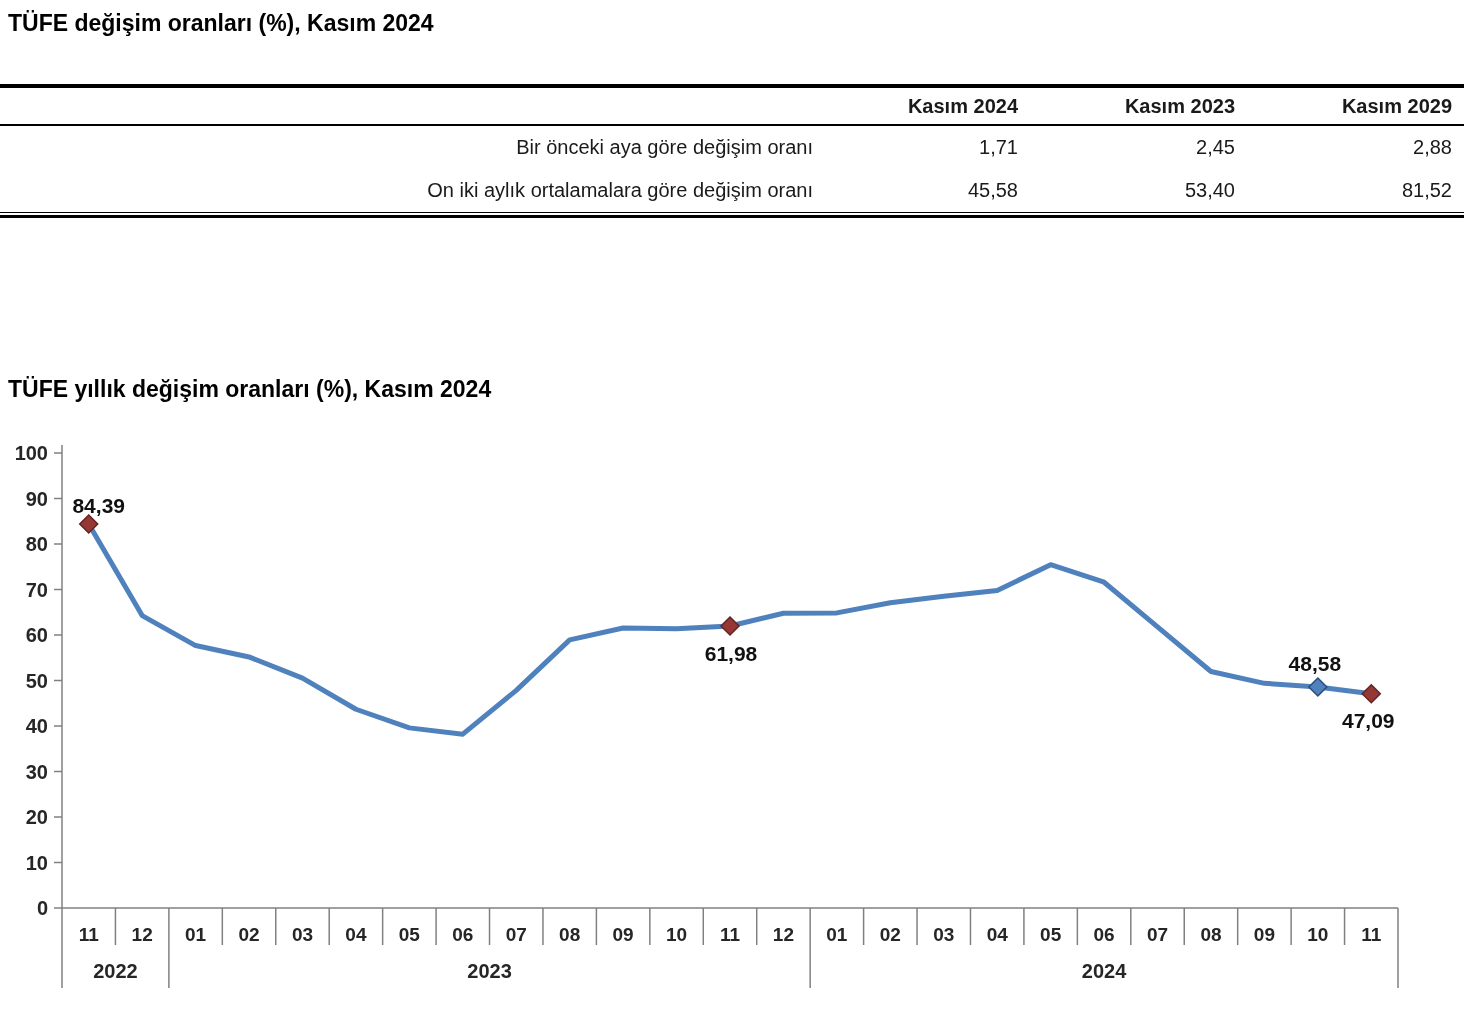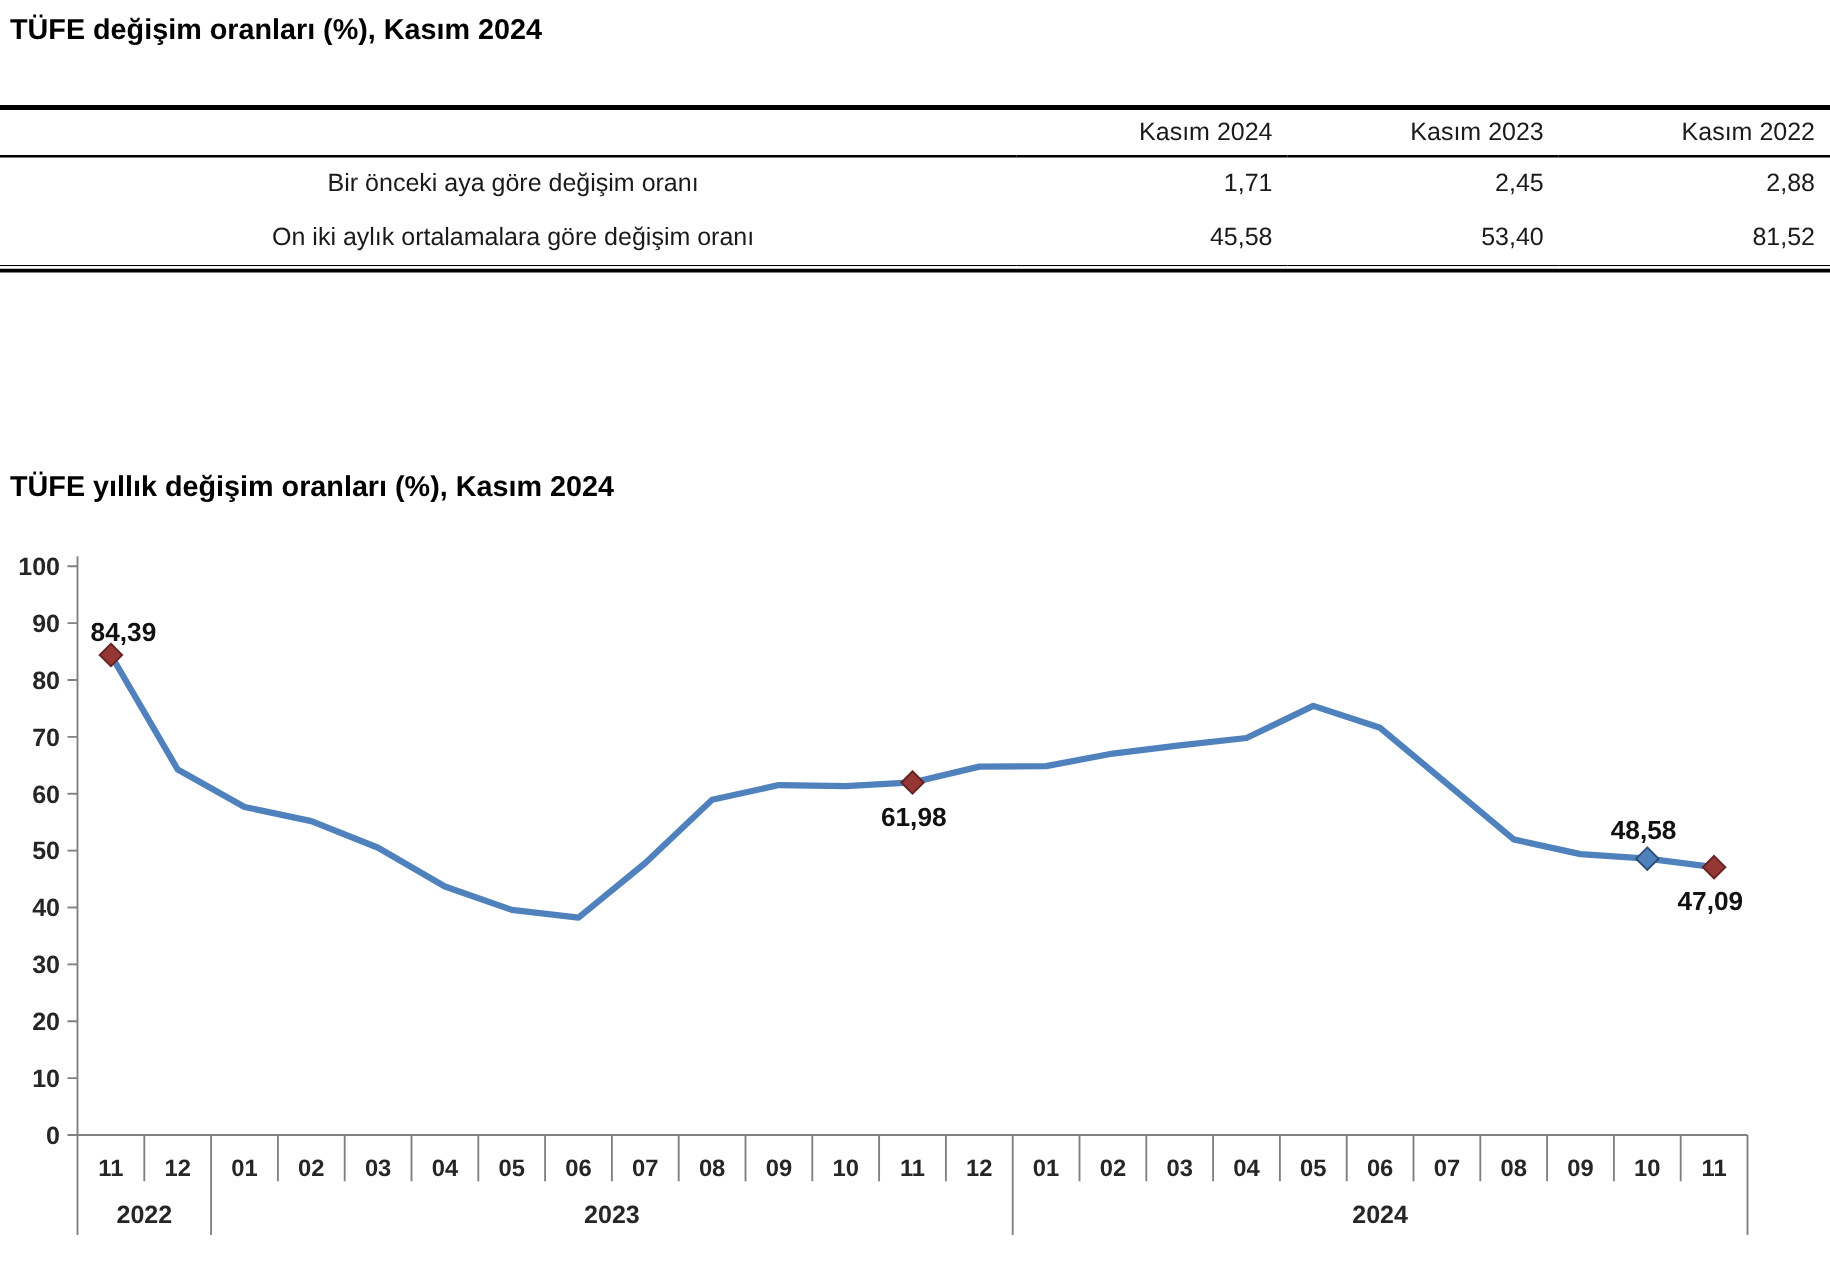--- a/index.html
+++ b/index.html
@@ -3,24 +3,24 @@
 <meta charset="utf-8">
 <style>
   html,body{margin:0;padding:0;background:#fff;}
   body{font-family:"Liberation Sans","DejaVu Sans",sans-serif;color:#1a1a1a;}
   .page{position:relative;width:1464px;height:1030px;background:#fff;overflow:hidden;padding-left:10px;}
   .sec-title{position:absolute;left:8px;margin:0;font-size:23px;font-weight:bold;color:#000;letter-spacing:0;}
   #title-1{top:10px;}
   #title-2{top:376px;}
   .tablewrap{position:absolute;top:84px;left:0;width:1464px;border-top:4px solid #000;}
   table.tbl{width:100%;border-collapse:collapse;font-size:20px;}
-  table.tbl th{font-weight:normal;border-bottom:2px solid #000;padding:7px 0 6px 0;text-align:right;white-space:nowrap;margin-top:27px;}
+  table.tbl th{font-weight:bold;border-bottom:2px solid #000;padding:7px 0 6px 0;text-align:right;white-space:nowrap;margin-top:27px;}
   table.tbl th.num,table.tbl td.num{width:205px;text-align:right;padding-right:12px;}
   table.tbl td{padding:10px 0 10px 0;}
-  table.tbl td.lbl{text-align:center;padding-left:8px;white-space:nowrap;}
+  table.tbl td.lbl{text-align:right;padding-left:8px;white-space:nowrap;}
   table.tbl tbody tr:last-child td{border-bottom:1px solid #000;}
   .dbl-gap{height:2px;background:#fff;}
   .dbl-thick{height:3px;background:#000;}
   svg#chart-svg{position:absolute;top:440px;left:0;}
   svg text{font-family:"Liberation Sans","DejaVu Sans",sans-serif;}
   .ytick-label{font-size:20px;font-weight:bold;fill:#262626;}
   .month-label{font-size:19px;font-weight:bold;fill:#262626;}
   .year-label{font-size:20px;font-weight:bold;fill:#262626;}
   .ann-label{font-size:21px;font-weight:bold;fill:#111;}
 </style>
@@ -31,21 +31,21 @@
 
   <h1 id="title-1" class="sec-title">TÜFE değişim oranları (%), Kasım 2024</h1>
 
   <div class="tablewrap">
     <table class="tbl">
       <thead>
         <tr>
           <th class="lbl"></th>
           <th class="num">Kasım 2024</th>
           <th class="num">Kasım 2023</th>
-          <th class="num">Kasım 2022</th>
+          <th class="num">Kasım 2029</th>
         </tr>
       </thead>
       <tbody>
         <tr>
           <td class="lbl">Bir önceki aya göre değişim oranı</td>
           <td class="num">1,71</td>
           <td class="num">2,45</td>
           <td class="num">2,88</td>
         </tr>
         <tr>

